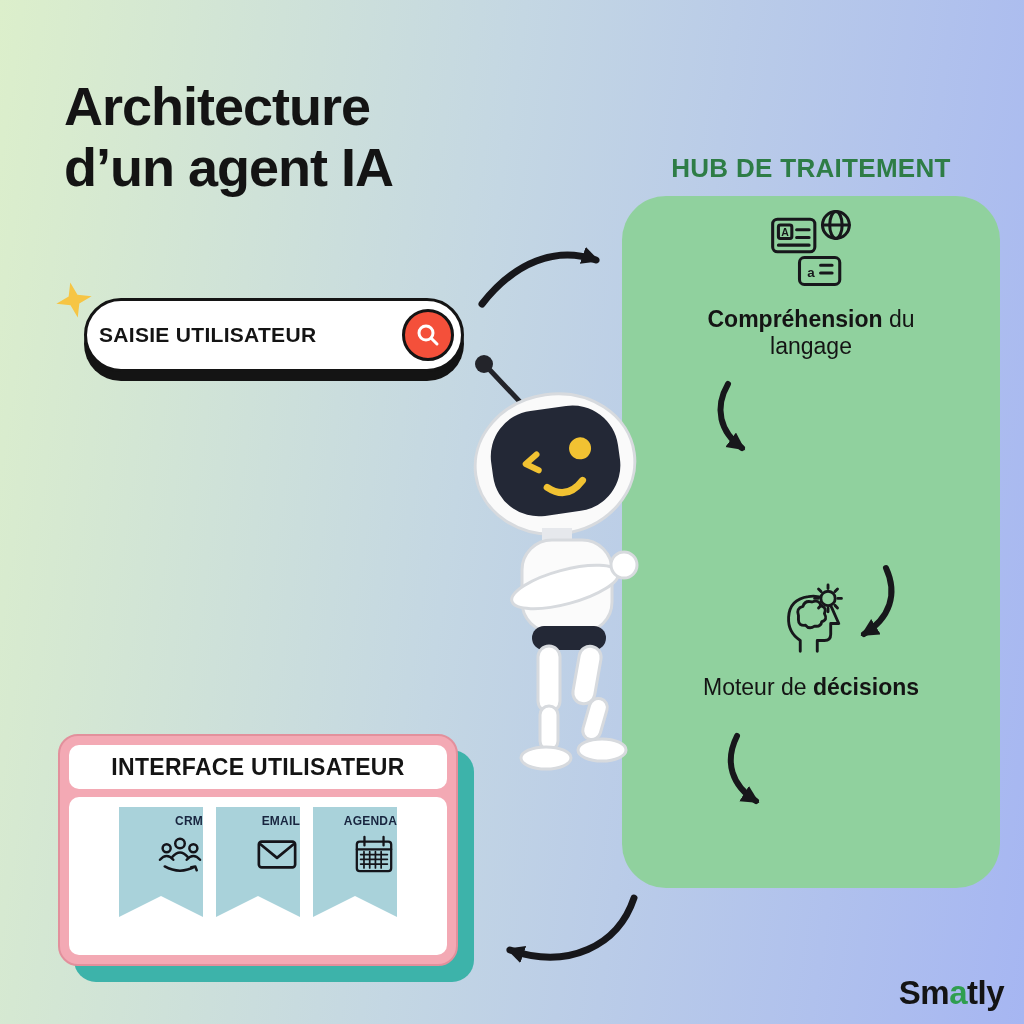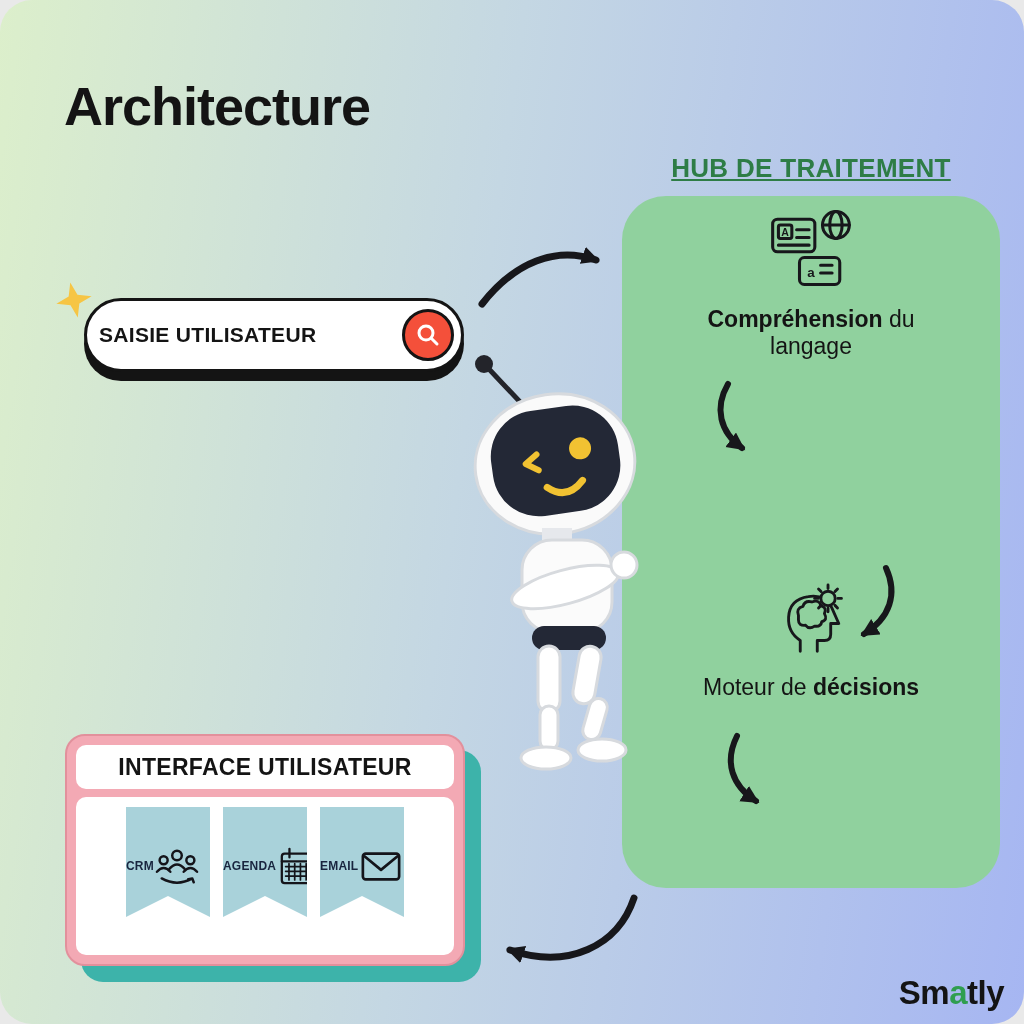--- a/index.html
+++ b/index.html
@@ -1,57 +1,58 @@
 <!DOCTYPE html>
 <html><head>
 <meta charset="utf-8">
 <style>
   html,body{margin:0;padding:0;background:#e9e9e9;}
   .canvas{
     position:relative;width:1024px;height:1024px;overflow:hidden;
     background:linear-gradient(98deg,#dcefcb 0%,#c4d7e3 45%,#a6b6f2 100%);
-    font-family:"Liberation Sans",sans-serif;color:#141414;border-radius:32px;
+    font-family:"Liberation Sans",sans-serif;color:#141414;
   }
   .title{position:absolute;left:64px;top:76px;font-size:54px;font-weight:800;line-height:1.13;letter-spacing:-1px;}
-  .hub-header{position:absolute;left:622px;top:153px;width:378px;text-align:center;font-size:26px;font-weight:800;color:#2e7d46;letter-spacing:.3px;text-decoration:underline;}
+  .hub-header{position:absolute;left:622px;top:153px;width:378px;text-align:center;font-size:26px;font-weight:800;color:#2e7d46;letter-spacing:.3px;}
   .hub-panel{position:absolute;left:622px;top:196px;width:378px;height:692px;background:#90d19e;border-radius:44px;z-index:1;}
   .step{position:absolute;left:0;width:100%;text-align:center;}
   .s1{top:6px}.s2{top:206px}.s3{top:380px}.s4{top:556px}
   .hub-icon{display:block;margin:0 auto;width:max-content;}
   .step-label{margin:8px auto 0;width:264px;font-size:23px;line-height:1.18;}
   .step-label b{font-weight:800;margin-top:41px;}
   .pill{position:absolute;left:84px;top:298px;width:380px;height:74px;background:#fff;border:3px solid #141414;
         border-radius:42px;box-shadow:0 9px 0 #141414;display:flex;align-items:center;z-index:4;box-sizing:border-box;}
   .pill-label{flex:1;text-align:left;padding-left:12px;font-size:21px;font-weight:800;letter-spacing:.3px;}
   .pill-circle{width:52px;height:52px;margin-right:7px;border-radius:50%;background:#f4503a;border:3px solid #141414;
                display:flex;align-items:center;justify-content:center;flex:0 0 auto;box-sizing:border-box;}
   .sparkle{position:absolute;left:54px;top:280px;z-index:5;transform:rotate(-12deg);}
   .arrows{position:absolute;left:0;top:0;z-index:3;pointer-events:none;}
   .robot{position:absolute;left:430px;top:352px;z-index:6;}
-  .ui-card{position:absolute;left:58px;top:734px;width:400px;height:232px;z-index:4;margin-left:7px;}
+  .ui-card{position:absolute;left:58px;top:734px;width:400px;height:232px;z-index:4;}
   .ui-card-shadow{position:absolute;left:16px;top:16px;width:400px;height:232px;background:#3db3aa;border-radius:22px;}
   .ui-card-main{position:absolute;left:0;top:0;width:400px;height:232px;background:#f3a9b4;border:2px solid #e2909c;
                 border-radius:20px;box-sizing:border-box;padding:9px;display:flex;flex-direction:column;gap:8px;}
   .ui-card-title{background:#fff;border-radius:10px;height:44px;display:flex;align-items:center;justify-content:center;
                  font-size:23px;font-weight:800;letter-spacing:.3px;flex:0 0 auto;}
   .ui-card-body{background:#fff;border-radius:10px;flex:1;display:flex;justify-content:center;gap:13px;padding-top:10px;}
   .ribbon{width:84px;height:110px;background:#a9d2da;clip-path:polygon(0 0,100% 0,100% 100%,50% 81%,0 100%);
-          display:flex;flex-direction:row;align-items:center;padding-top:7px;box-sizing:border-box;}
+          display:flex;flex-direction:column;align-items:flex-end;padding-top:7px;box-sizing:border-box;}
   .ribbon-label{font-size:12px;font-weight:800;color:#18253f;letter-spacing:.2px;}
   .ribbon-icon{margin-top:6px;}
   .logo{position:absolute;right:20px;bottom:12px;font-size:33px;font-weight:700;letter-spacing:-.5px;z-index:4;}
   .logo-a{color:#2f9e4f;}
 </style>
 </head>
 <body>
 
 <div class="canvas">
 
   <header class="title">
     <div>Architecture</div>
+    <div>d’un agent IA</div>
   </header>
 
   <div class="hub-header">HUB DE TRAITEMENT</div>
 
   <section class="hub-panel">
 
     <div class="step s1">
       <span class="hub-icon">
         <svg width="92" height="92" viewBox="0 0 96 96" fill="none" stroke="#17171b" stroke-width="3.2" stroke-linecap="round" stroke-linejoin="round">
           <rect x="8" y="18" width="44" height="34" rx="5"></rect>
@@ -150,37 +151,37 @@
               <circle cx="10" cy="15" r="4.2"></circle>
               <path d="M3 27 q7 -8 14 0"></path>
               <circle cx="38" cy="15" r="4.2"></circle>
               <path d="M31 27 q7 -8 14 0"></path>
               <path d="M8 34 q16 9 32 0 M40 34 l1.5 4 M40 34 l-4.2 .8"></path>
             </svg>
           </span>
         </div>
 
         <div class="ribbon">
+          <span class="ribbon-label">EMAIL</span>
+          <span class="ribbon-icon">
+            <svg width="46" height="42" viewBox="0 0 48 44" fill="none" stroke="#14141a" stroke-width="2.8" stroke-linecap="round" stroke-linejoin="round">
+              <rect x="5" y="8" width="38" height="27" rx="3"></rect>
+              <path d="M7 11 L24 25 L41 11"></path>
+            </svg>
+          </span>
+        </div>
+
+        <div class="ribbon">
           <span class="ribbon-label">AGENDA</span>
           <span class="ribbon-icon">
             <svg width="46" height="42" viewBox="0 0 48 44" fill="none" stroke="#14141a" stroke-width="2.4" stroke-linecap="round" stroke-linejoin="round">
               <rect x="6" y="8" width="36" height="31" rx="3"></rect>
               <path d="M14 3 v9 M34 3 v9 M6 16 h36"></path>
               <path d="M10 21.5 h28 M10 26.5 h28 M10 31.5 h28" stroke-width="1.8"></path>
               <path d="M13.5 18.5 v17 M19.5 18.5 v17 M25.5 18.5 v17 M31.5 18.5 v17" stroke-width="1.8"></path>
-            </svg>
-          </span>
-        </div>
-
-        <div class="ribbon">
-          <span class="ribbon-label">EMAIL</span>
-          <span class="ribbon-icon">
-            <svg width="46" height="42" viewBox="0 0 48 44" fill="none" stroke="#14141a" stroke-width="2.8" stroke-linecap="round" stroke-linejoin="round">
-              <rect x="5" y="8" width="38" height="27" rx="3"></rect>
-              <path d="M7 11 L24 25 L41 11"></path>
             </svg>
           </span>
         </div>
 
 
       </div>
     </div>
   </div>
 
   <div class="logo">

